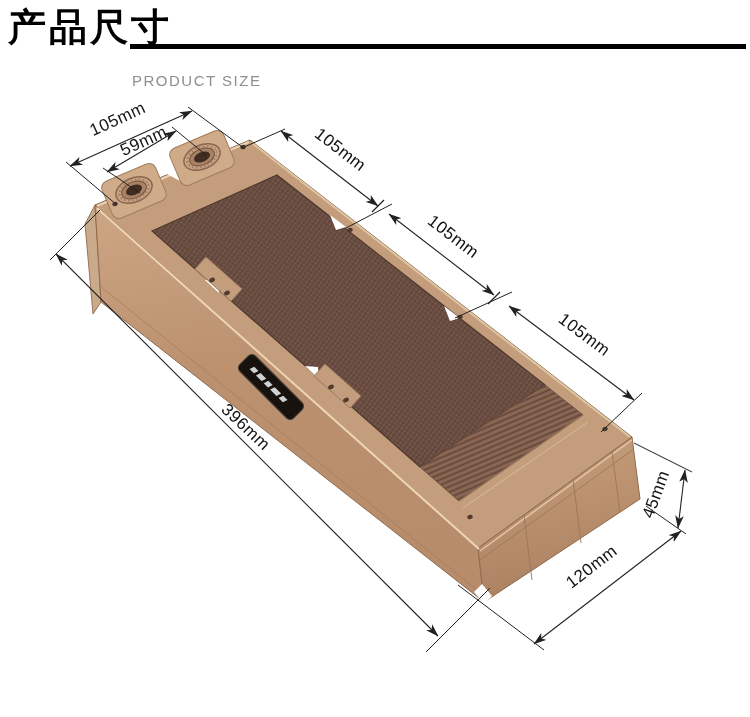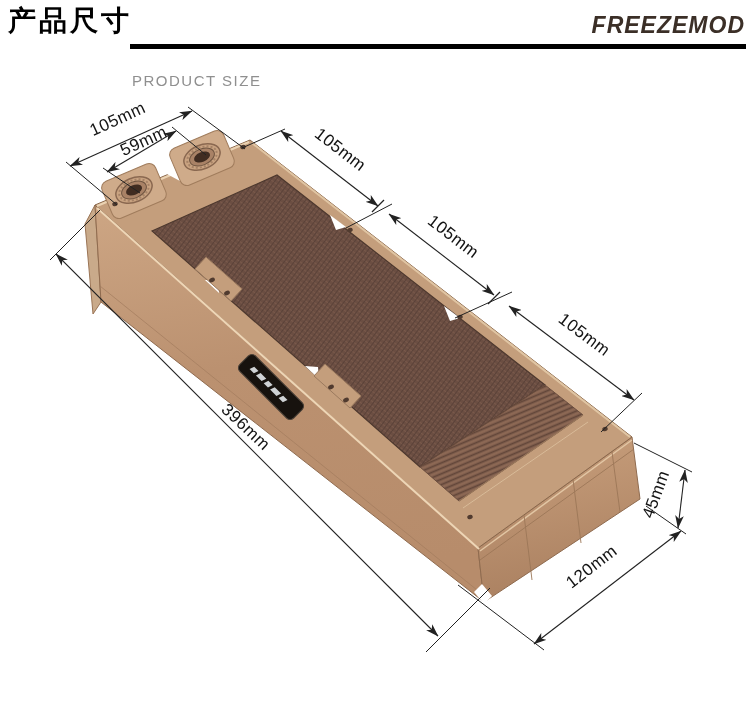--- a/index.html
+++ b/index.html
@@ -1,20 +1,20 @@
 <!DOCTYPE html>
 <html><head>
 <meta charset="utf-8">
 <style>
   html,body{margin:0;padding:0;background:#fff;}
   #stage{position:relative;width:750px;height:717px;background:#ffffff;overflow:hidden;
          font-family:"Liberation Sans",sans-serif;}
   #diagram-svg{position:absolute;left:0;top:0;}
   
-  .title-zh{position:absolute;left:8px;top:2px;font-size:28px;font-weight:bold;color:#000;
+  .title-zh{position:absolute;left:8px;top:2px;font-size:38px;font-weight:bold;color:#000;
             letter-spacing:3px;white-space:nowrap;}
   .title-en{position:absolute;left:132px;top:24px;font-size:15px;color:#8f8f8f;
             letter-spacing:1.5px;white-space:nowrap;margin-top:48px;}
   .header-rule{position:absolute;left:130px;top:44px;width:616px;height:5px;background:#000;}
   .brand{position:absolute;right:5px;top:12px;font-size:23px;font-weight:800;font-style:italic;
          color:#3b2f27;letter-spacing:1px;white-space:nowrap;}
   
   .ext{stroke:#222;stroke-width:1;fill:none;}
   .dim{stroke:#222;stroke-width:1.1;fill:none;}
   .tick{stroke:#222;stroke-width:1.2;fill:none;}
@@ -185,15 +185,14 @@
         <text class="dimlabel" transform="translate(242,431) rotate(43)">396mm</text>
         <text class="dimlabel" transform="translate(661,496) rotate(-70)">45mm</text>
         <text class="dimlabel" transform="translate(595,571) rotate(-37.5)">120mm</text>
       </g>
     </g>
   </svg>
 
   <div class="title-zh">产品尺寸</div>
   <div class="title-en">PRODUCT SIZE</div>
   <div class="header-rule"></div>
-  <div class="brand">FREEZEMOD</div>
 
 </div>
 
 </body></html>

